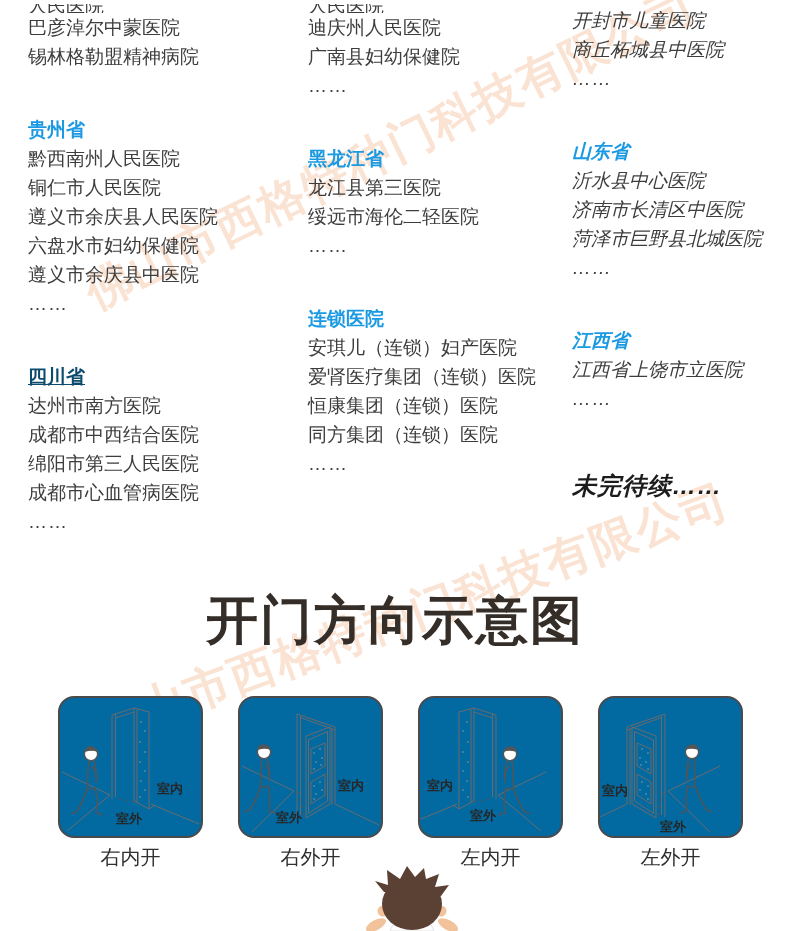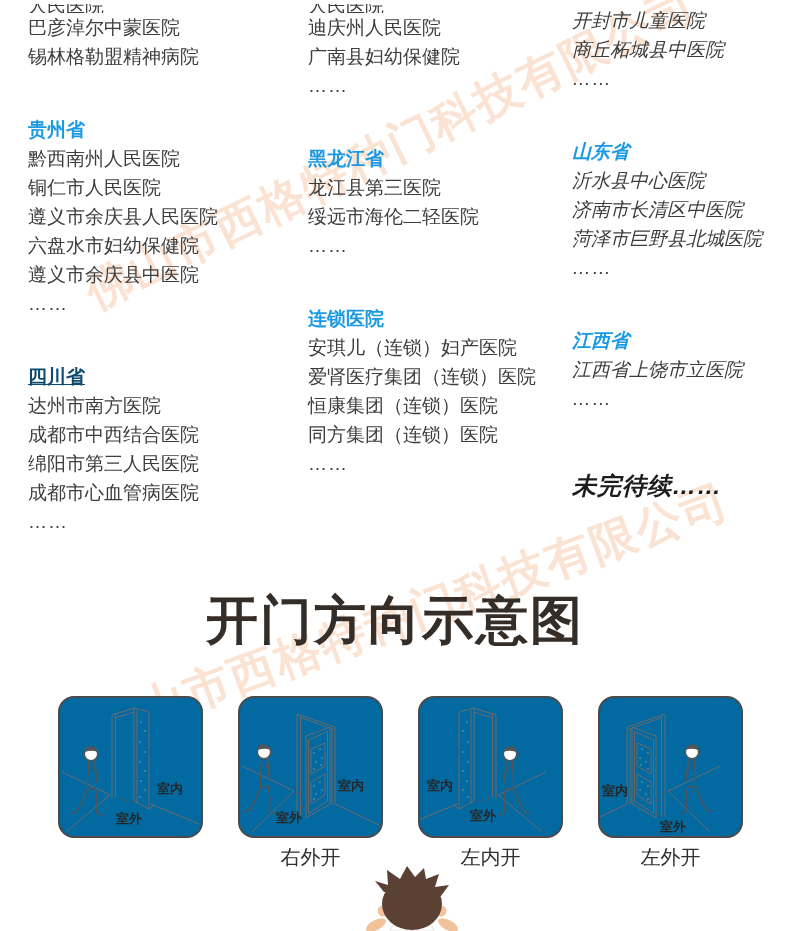--- a/index.html
+++ b/index.html
@@ -136,20 +136,21 @@
         <g fill="#555">
           <circle cx="60" cy="101" r="1"></circle>
             <circle cx="66.5" cy="102.5" r="1"></circle>
             <circle cx="73" cy="103.5" r="1"></circle>
         </g>
         <use href="#fig-person" transform="translate(31,56) scale(1.28)"></use>
         <text class="room-label" x="110" y="95" text-anchor="middle">室内</text>
         <text class="room-label" x="69" y="125" text-anchor="middle">室外</text>
       </svg>
     </div>
+    <div class="panel-label">右内开</div>
   </div>
 
   <div class="panel-wrap" style="left:238px">
     <div class="panel">
       <svg viewBox="0 0 141 138" width="141" height="138">
         <g class="sketch">
           <path d="M2,68 L54,93 M54,93 L12,134 M95,106 L139,127"></path>
           <path d="M57,16 L57,119 M60.5,18 L60.5,117 M57,16 L95,29 M60.5,19.5 L95,32 M92,31 L92,107 M95,29 L95,106"></path>
           <path d="M66,38 L90,29 L90,106 L66,120 Z M68.5,42 L87.5,33.5 L87.5,103 L68.5,115.5 Z"></path>
           <path d="M71,51 L85,45 L85,68 L71,76 Z M71,84 L85,76 L85,97 L71,106 Z"></path>

